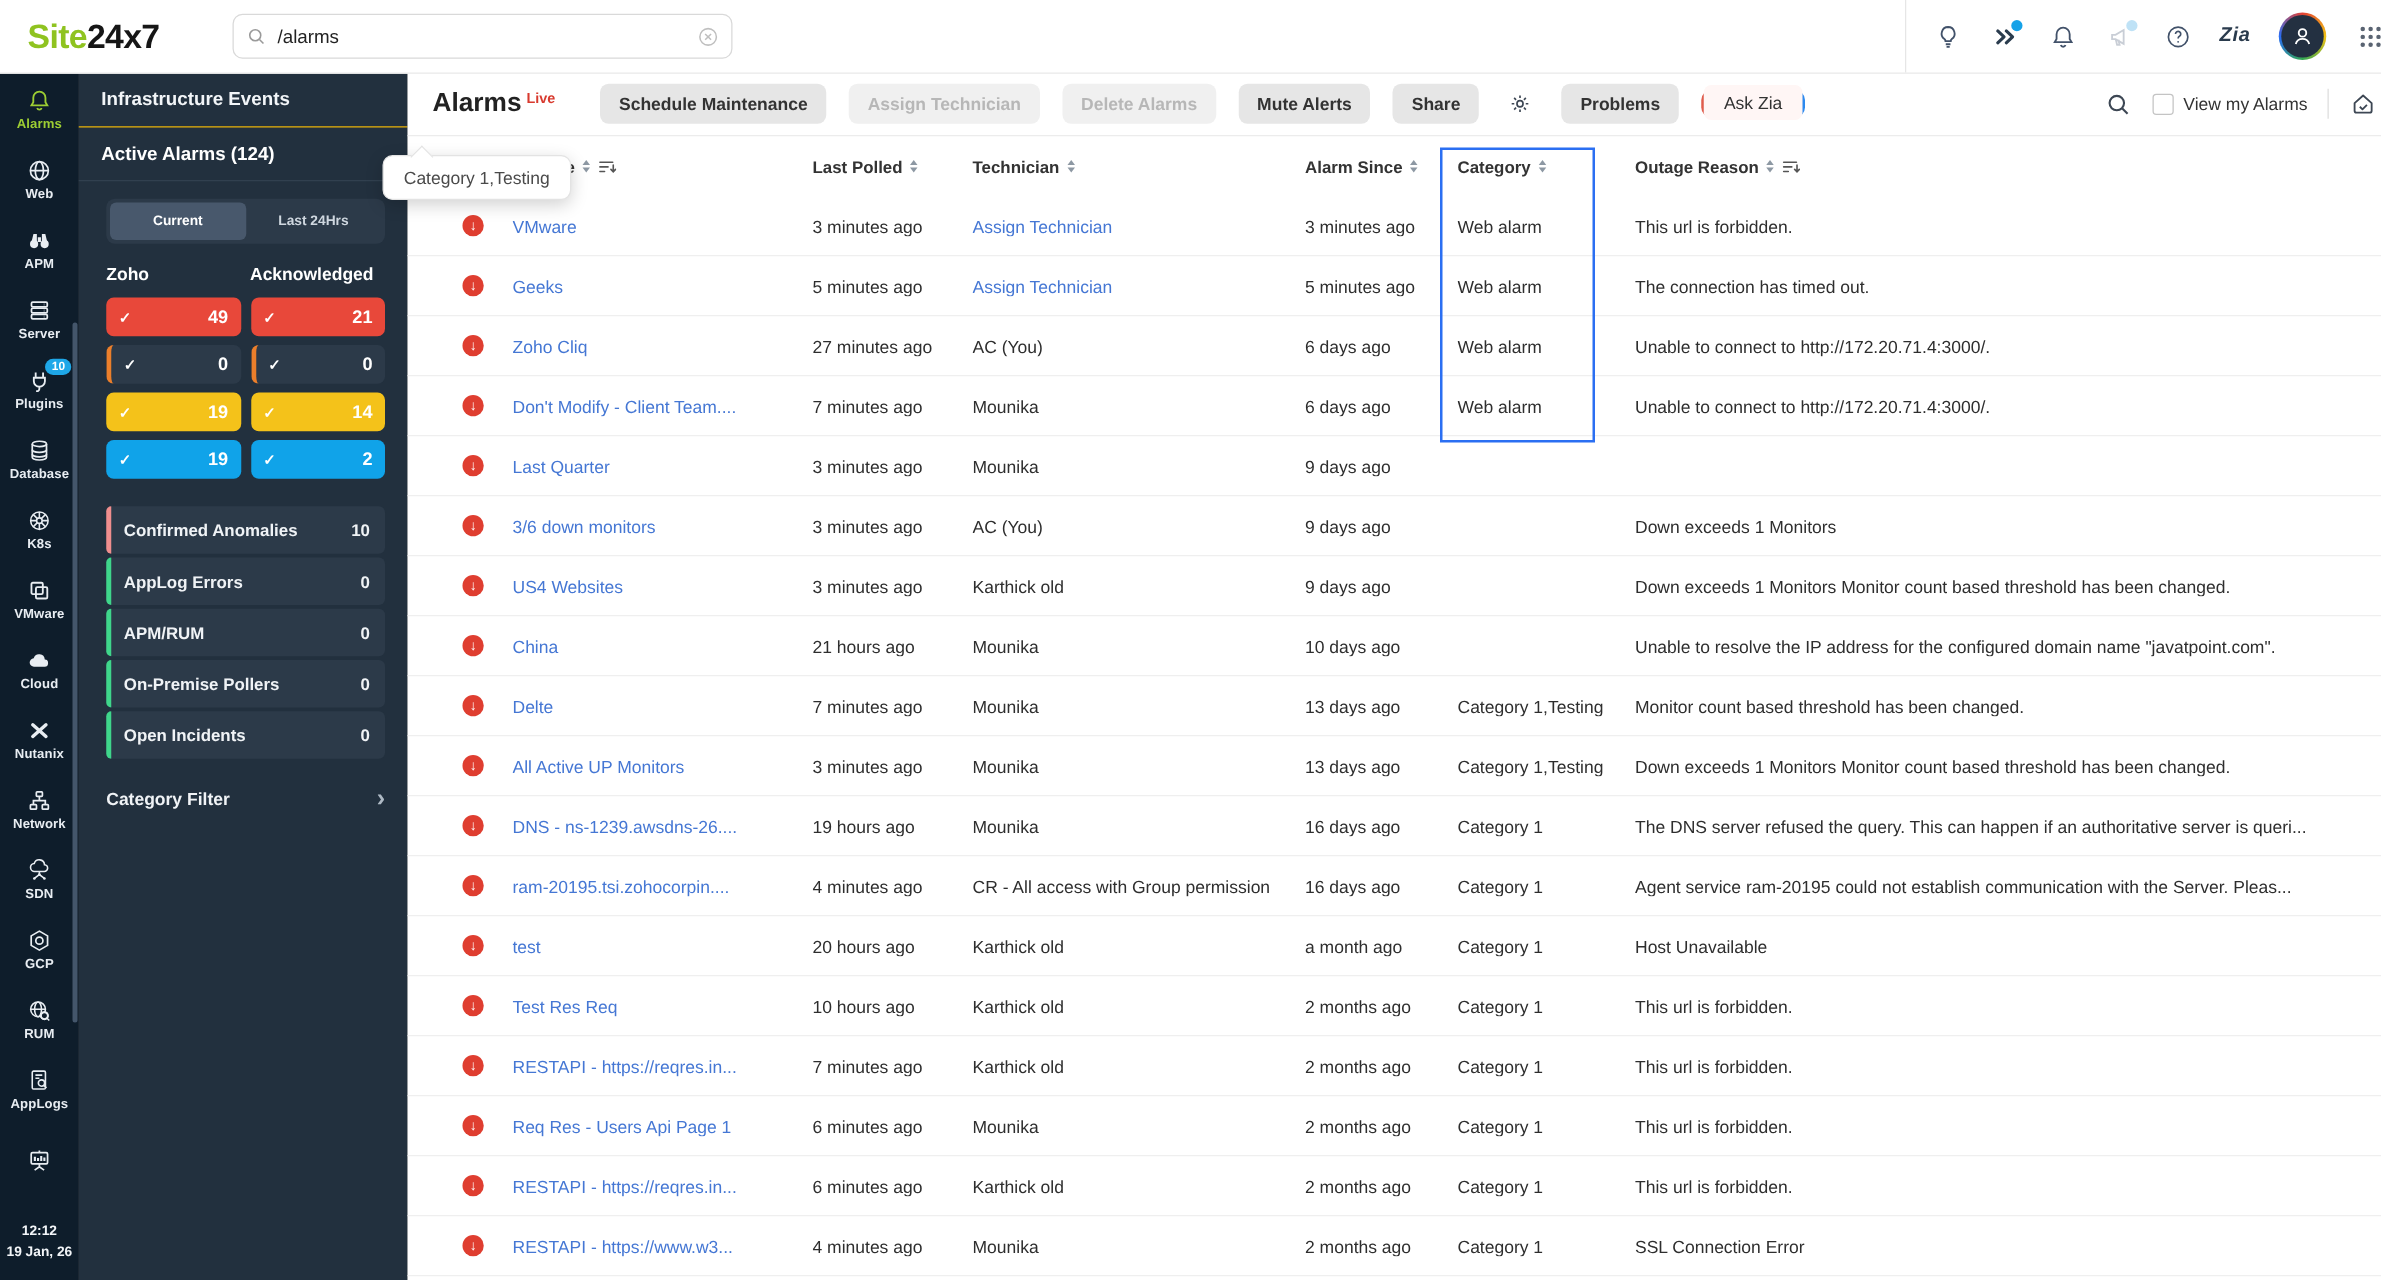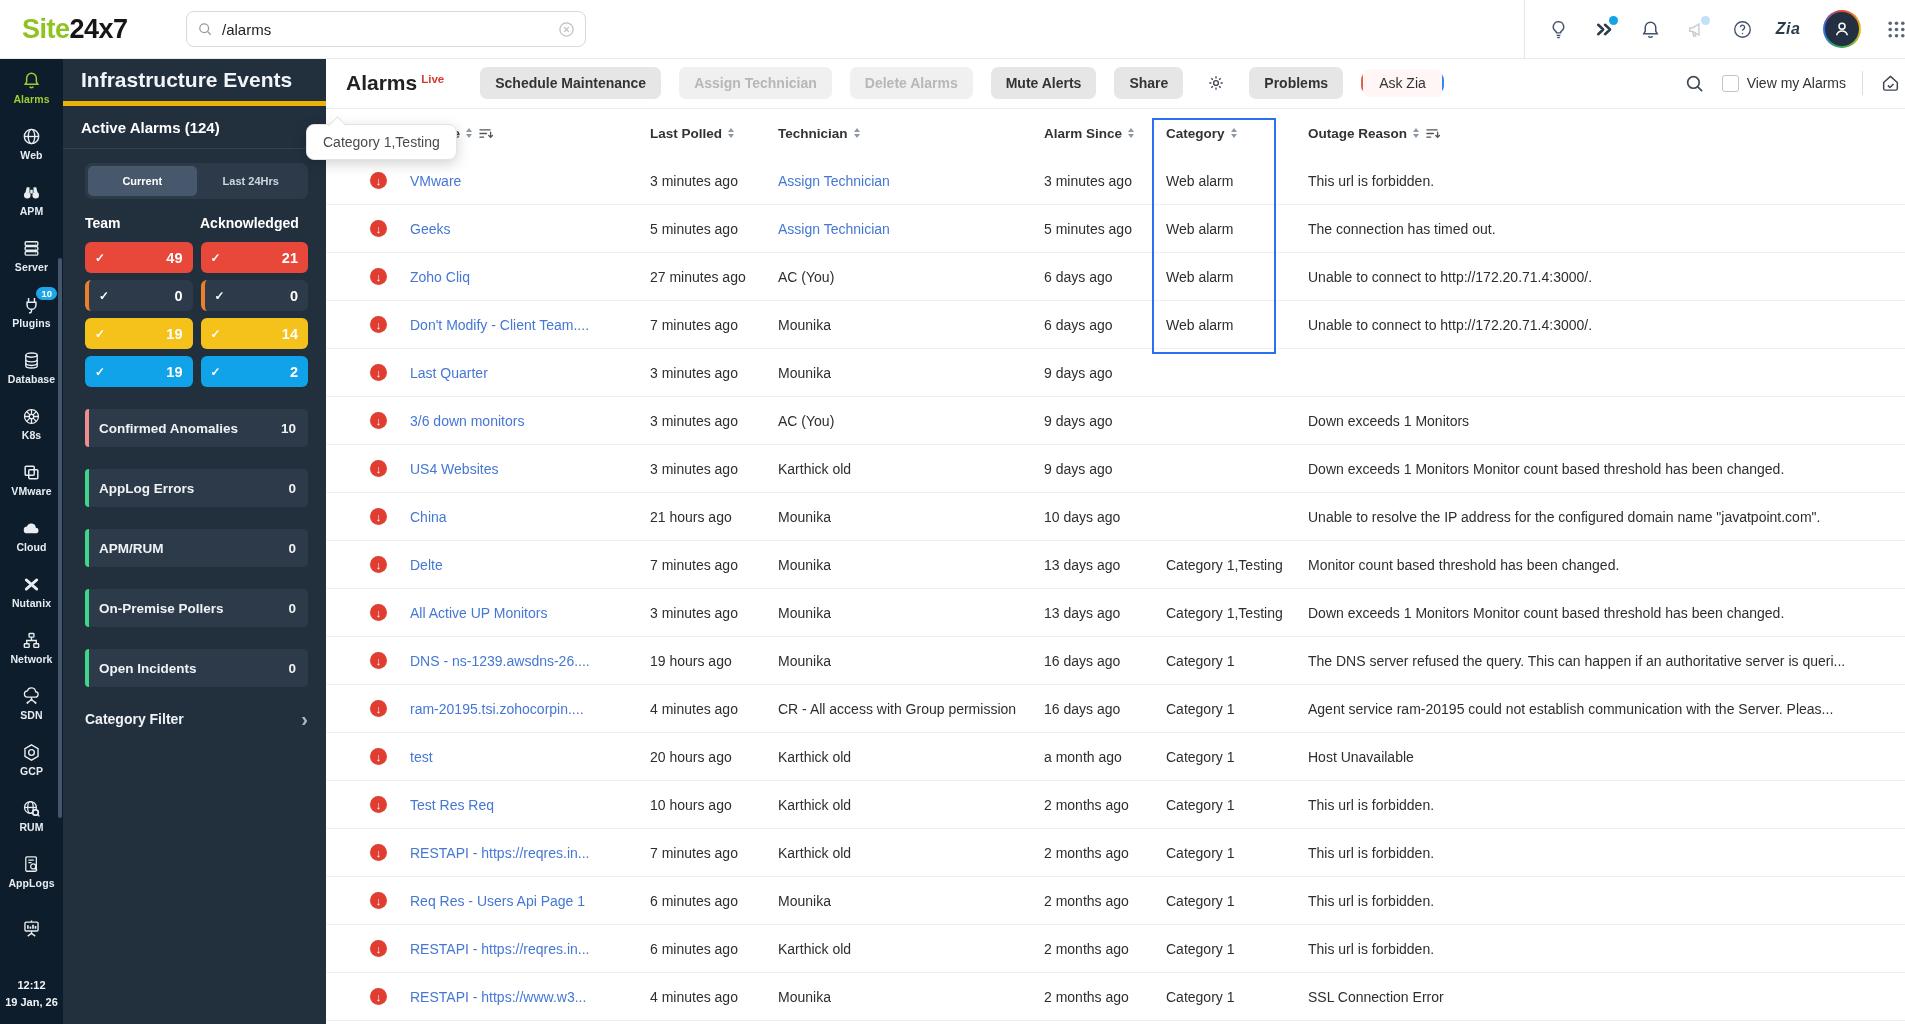--- a/index.html
+++ b/index.html
@@ -36,38 +36,38 @@
   .rail-item .ri-ico{width:19px;height:19px;display:block;}
   .rail-item .ri-ico svg{width:19px;height:19px;display:block;}
   .ri-label{font-size:10.5px;font-weight:700;letter-spacing:.1px;}
   .rail-item.active{color:#9dce33;}
   .ri-badge{position:absolute;top:3px;right:6px;background:#1ea7e8;color:#fff;font-size:9.5px;font-weight:700;
             border-radius:7px;padding:1px 5px;}
   .rail-scroll{position:absolute;right:1px;top:200px;width:4px;height:560px;border-radius:2px;background:#44566b;}
   .rail-clock{margin-top:auto;margin-bottom:14px;text-align:center;color:#f2f5f8;font-size:11px;font-weight:700;line-height:1.5;}
   
   .panel{width:263px;background:#22303e;flex:0 0 auto;display:flex;flex-direction:column;color:#fff;position:relative;}
-  .panel-head{height:43px;display:flex;align-items:center;padding:0 18px;font-size:21px;font-weight:600;
-              border-bottom:5px solid #eab308;color:#f2f5f8;}
+  .panel-head{height:43px;display:flex;align-items:center;padding:0 18px;font-size:15px;font-weight:600;
+              border-bottom:1px solid #eab308;color:#f2f5f8;}
   .panel-sub{height:42px;display:flex;align-items:center;padding:0 18px;font-size:15px;font-weight:700;
              border-bottom:1px solid #31404f;}
   .panel-in{padding:14px 18px 0 22px;}
   .toggle{display:flex;background:#2c3a49;border-radius:7px;padding:3px;height:30px;}
   .tg{flex:1;display:flex;align-items:center;justify-content:center;font-size:11px;font-weight:600;
       color:#cfd7df;border-radius:5px;cursor:pointer;}
   .tg.sel{background:#48586c;color:#fff;}
   .oa-labels{display:flex;margin-top:16px;font-size:14px;font-weight:700;}
   .oa-labels span:first-child{width:115px;}
   .stats{display:grid;grid-template-columns:1fr 1fr;gap:7px 8px;margin-top:11px;}
   .chip{height:31px;border-radius:6px;display:flex;align-items:center;padding:0 10px;cursor:pointer;
         font-weight:700;font-size:14.5px;color:#fff;box-sizing:border-box;}
   .chip .chk{font-size:12px;margin-right:auto;}
   .c-red{background:#e8483a;} .c-yellow{background:#f4c21a;} .c-blue{background:#10a3e9;}
   .c-dark{background:#2c3a49;border-left:4px solid #ec7f2b;}
-  .plist{margin-top:22px;display:flex;flex-direction:column;gap:22px;padding:0 18px 0 22px;}
+  .plist{margin-top:22px;display:flex;flex-direction:column;gap:3px;padding:0 18px 0 22px;}
   .plist-row{height:38px;background:#2c3a49;border-radius:5px;display:flex;align-items:center;
              padding:0 12px;font-size:13.5px;font-weight:600;color:#f0f3f6;cursor:pointer;}
   .plist-row .cnt{margin-left:auto;font-weight:700;}
   .accent{width:4px;align-self:stretch;border-radius:5px 0 0 5px;margin:0 10px 0 -12px;}
   .catfilter{margin:22px 18px 0 22px;display:flex;align-items:center;font-size:14px;font-weight:600;
              color:#f0f3f6;cursor:pointer;}
   .catfilter .chev{margin-left:auto;font-size:20px;color:#aeb9c4;line-height:1;}
   
   .main{flex:1;position:relative;background:#fff;min-width:0;}
   .main-head{height:50px;display:flex;align-items:center;border-bottom:1px solid #ececec;padding:0 20px;}
@@ -367,21 +367,21 @@
 
     <aside class="panel">
       <div class="panel-head">Infrastructure Events</div>
       <div class="panel-sub">Active Alarms  (124)</div>
       <div class="panel-in">
         <div class="toggle">
           <span class="tg sel">Current</span>
           <span class="tg">Last 24Hrs</span>
         </div>
         <div class="oa-labels">
-          <span>Team</span>
+          <span>Zoho</span>
           <span>Acknowledged</span>
         </div>
         <div class="stats" id="stats">
             <div class="chip c-red">
               <span class="chk">✓</span>
               <span class="num">49</span>
             </div>
             <div class="chip c-red">
               <span class="chk">✓</span>
               <span class="num">21</span>

